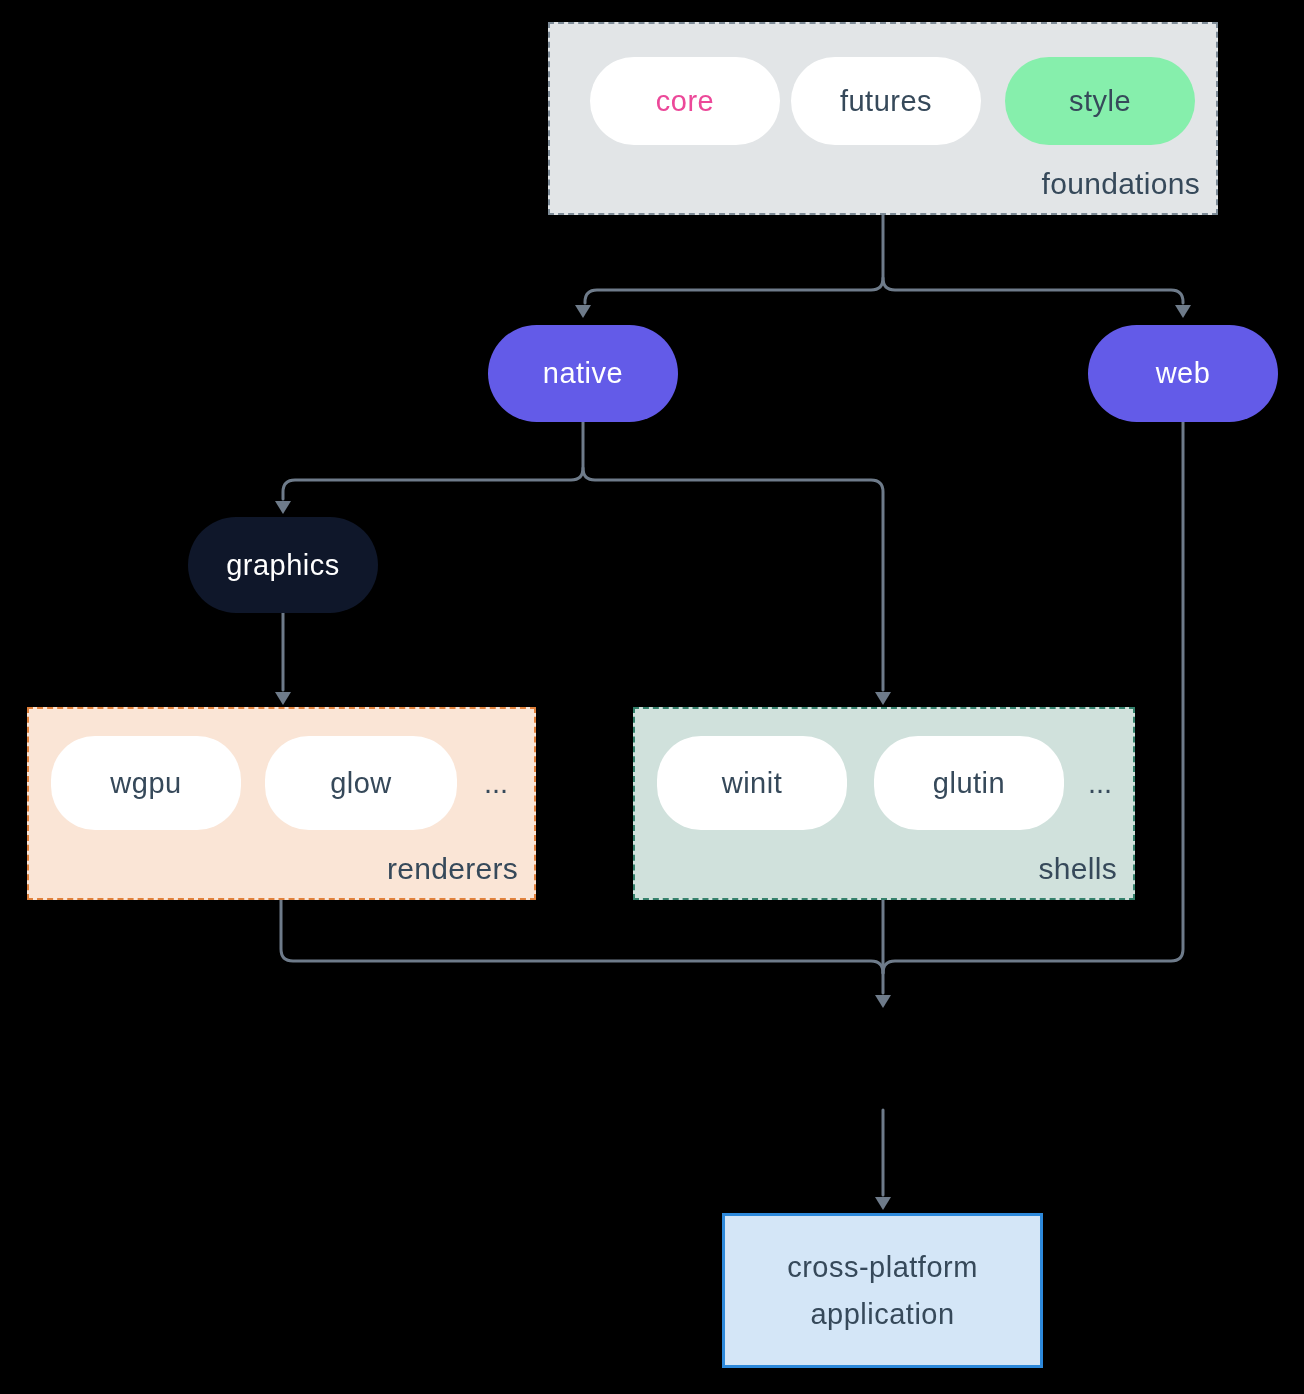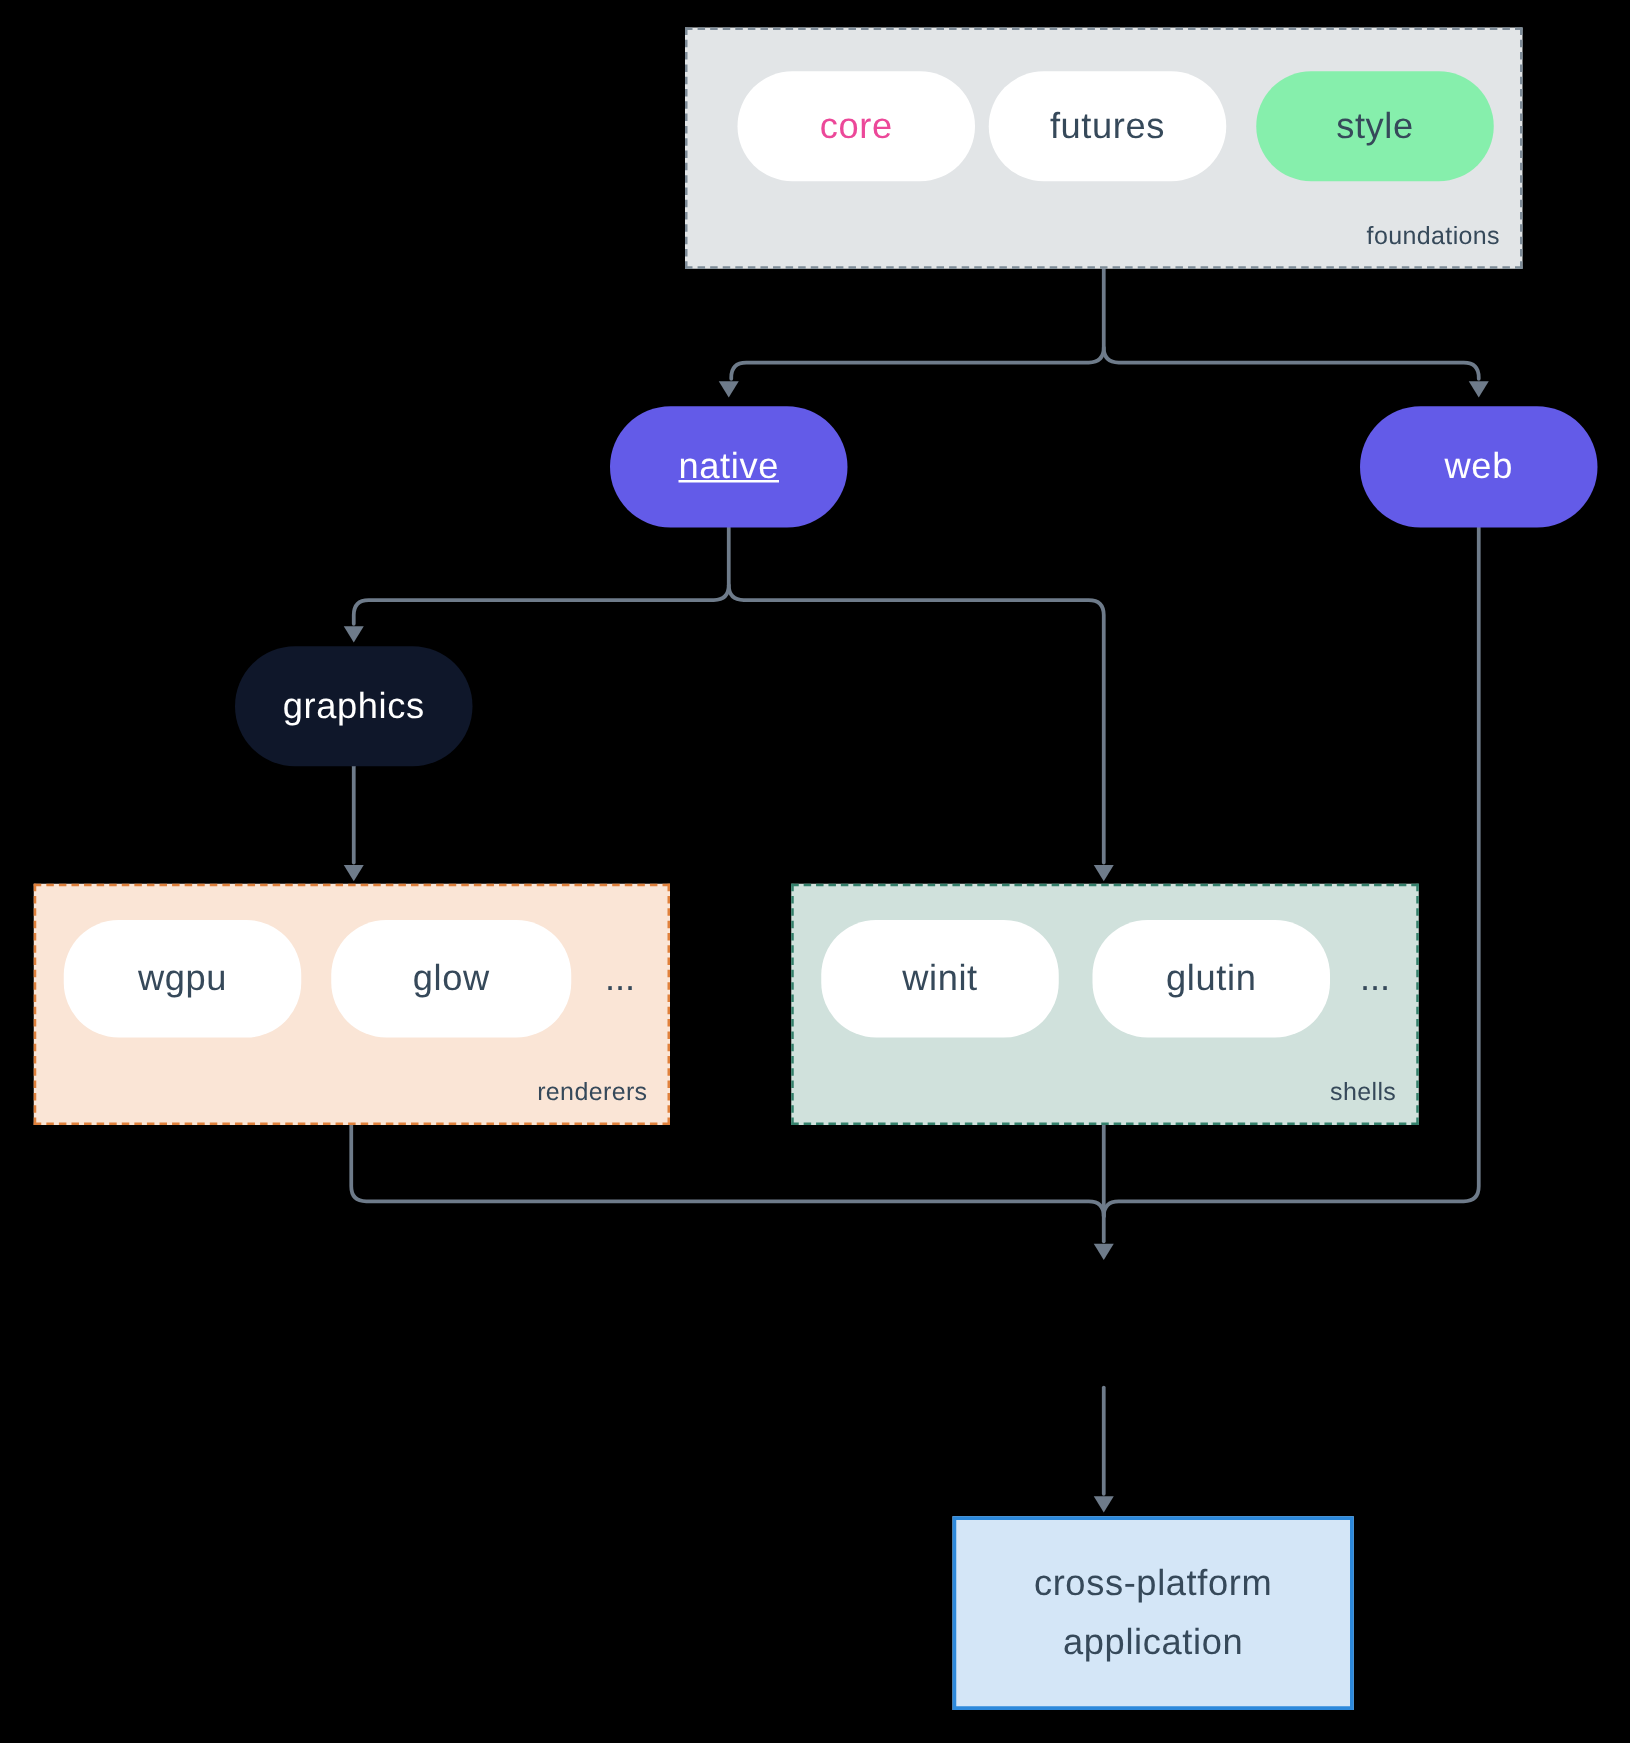--- a/index.html
+++ b/index.html
@@ -34,21 +34,21 @@
     justify-content: center;
     background: #fff;
     border-radius: 44px;
     font-size: 29px;
     letter-spacing: 0.5px;
   }
   .corner-label {
     position: absolute;
     right: 16px;
     bottom: 12px;
-    font-size: 20px;
+    font-size: 30px;
     letter-spacing: 0.3px;
   }
   .dots {
     position: absolute;
     display: flex;
     align-items: center;
     justify-content: center;
     font-size: 29px;
   }
   .app-box {
@@ -93,39 +93,39 @@
     </g>
   </svg>
 
   <div class="group" style="left: 548px; top: 22px; width: 670px; height: 193px; background: rgb(226, 229, 231); border-color: rgb(126, 140, 152);">
     <div class="white-pill" style="left: 40px; top: 33px; width: 190px; height: 88px; color: #ec4899; background: rgb(255, 255, 255);">core</div>
     <div class="white-pill" style="left: 241px; top: 33px; width: 190px; height: 88px; color: rgb(54, 73, 90); background: rgb(255, 255, 255);">futures</div>
     <div class="white-pill" style="left: 455px; top: 33px; width: 190px; height: 88px; color: rgb(54, 73, 90); background: #86efac;">style</div>
     <div class="corner-label" style="color: rgb(54, 73, 90);">foundations</div>
   </div>
 
-  <div class="node-pill" style="left: 488px; top: 325px; width: 190px; height: 97px; background: rgb(99, 91, 232); text-decoration: underline;">native</div>
+  <div class="node-pill" style="left: 488px; top: 325px; width: 190px; height: 97px; background: rgb(99, 91, 232);">native</div>
 
   <div class="node-pill" style="left: 1088px; top: 325px; width: 190px; height: 97px; background: rgb(99, 91, 232);">web</div>
 
   <div class="node-pill" style="left: 188px; top: 517px; width: 190px; height: 96px; background: #0f172a;">graphics</div>
 
   <div class="group" style="left: 27px; top: 707px; width: 509px; height: 193px; background: rgb(250, 229, 214); border-color: rgb(224, 129, 60);">
     <div class="white-pill" style="left: 236px; top: 27px; width: 192px; height: 94px; color: rgb(54, 73, 90); background: rgb(255, 255, 255);">glow</div>
     <div class="white-pill" style="left: 22px; top: 27px; width: 190px; height: 94px; color: rgb(54, 73, 90); background: rgb(255, 255, 255);">wgpu</div>
     <div class="dots" style="left: 440px; top: 27px; width: 54px; height: 94px; color: rgb(54, 73, 90);">...</div>
     <div class="corner-label" style="color: rgb(54, 73, 90);">renderers</div>
   </div>
 
   <div class="group" style="left: 633px; top: 707px; width: 502px; height: 193px; background: rgb(208, 225, 220); border-color: rgb(53, 129, 108); padding-left: 36px;">
     <div class="white-pill" style="left: 22px; top: 27px; width: 190px; height: 94px; color: rgb(54, 73, 90); background: rgb(255, 255, 255);">winit</div>
     <div class="white-pill" style="left: 239px; top: 27px; width: 190px; height: 94px; color: rgb(54, 73, 90); background: rgb(255, 255, 255);">glutin</div>
     <div class="dots" style="left: 438px; top: 27px; width: 54px; height: 94px; color: rgb(54, 73, 90);">...</div>
     <div class="corner-label" style="color: rgb(54, 73, 90);">shells</div>
   </div>
 
 
-  <div class="app-box" style="left: 722px; top: 1213px; width: 321px; height: 155px; background: rgb(212, 230, 247); border-color: rgb(45, 137, 219); color: rgb(54, 73, 90); margin-left: 40px;">
+  <div class="app-box" style="left: 722px; top: 1213px; width: 321px; height: 155px; background: rgb(212, 230, 247); border-color: rgb(45, 137, 219); color: rgb(54, 73, 90);">
     <span>cross-platform</span>
     <span>application</span>
   </div>
 
 </div>
 
 </body></html>

